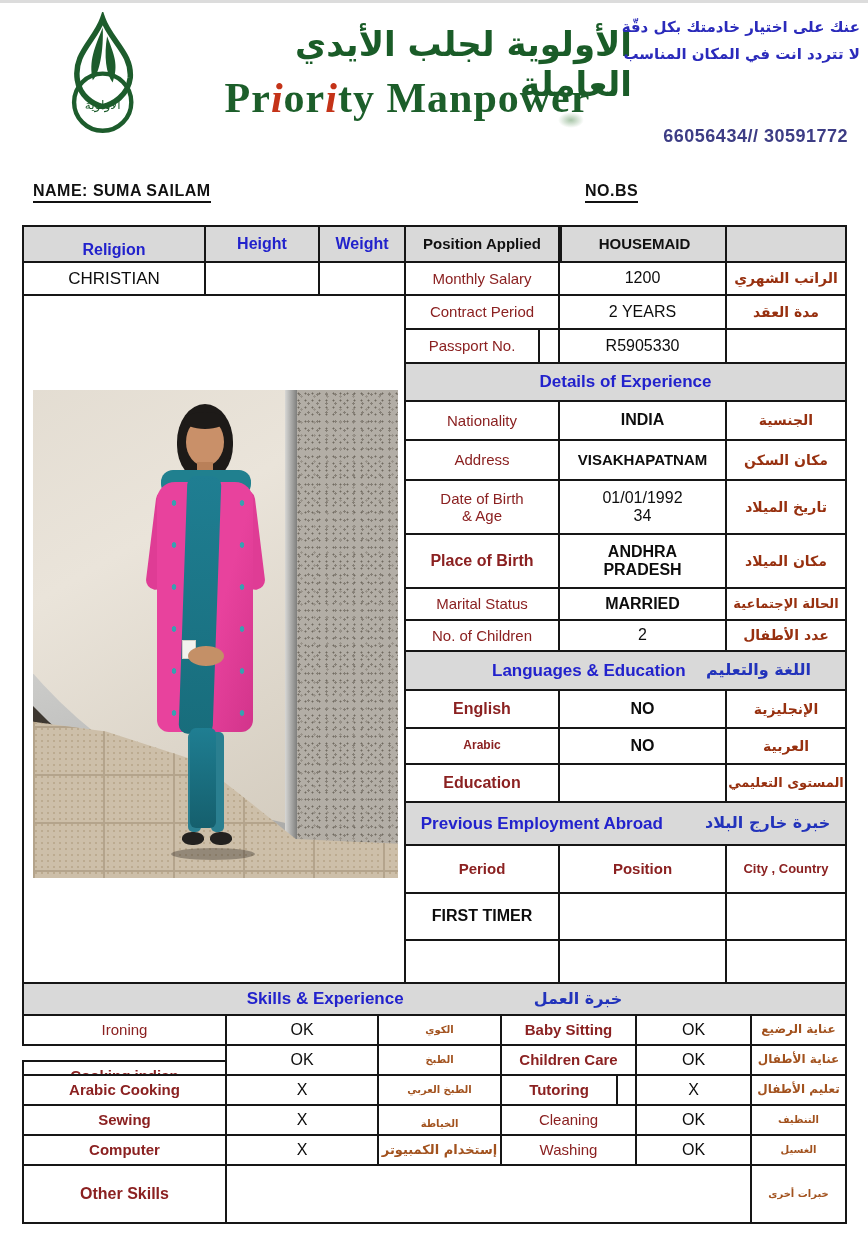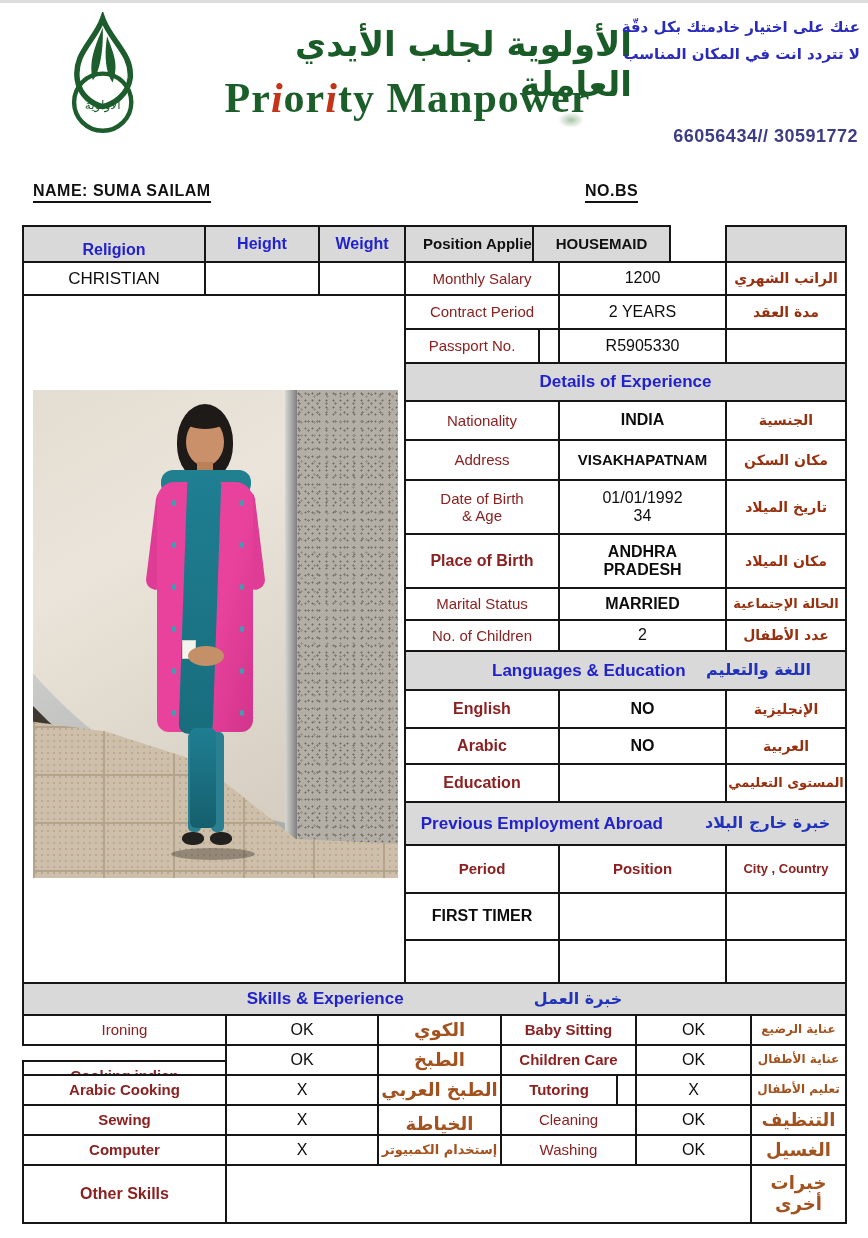--- a/index.html
+++ b/index.html
@@ -9,21 +9,21 @@
 
   
   .logo{position:absolute;left:36px;top:12px;width:140px;height:132px;}
   .arabic-title{position:absolute;left:180px;top:24px;width:452px;text-align:right;direction:rtl;
     color:#1a5c28;font-size:34px;font-weight:bold;font-family:"DejaVu Sans",sans-serif;}
   .brand{position:absolute;left:180px;top:74px;width:455px;text-align:center;color:#1c5e2a;
     font-family:"Liberation Serif","DejaVu Serif",serif;font-weight:bold;font-size:42px;letter-spacing:1px;}
   .brand .redi{color:#c43318;font-style:italic;}
   .tagline{position:absolute;right:8px;top:14px;text-align:right;direction:rtl;color:#2b2bbb;
     font-weight:bold;font-size:15px;line-height:1.8;font-family:"DejaVu Sans",sans-serif;}
-  .phone{position:absolute;right:10px;top:126px;color:#3d3d85;font-weight:bold;font-size:18px;letter-spacing:.5px;}
+  .phone{position:absolute;right:20px;top:126px;color:#3d3d85;font-weight:bold;font-size:18px;letter-spacing:.5px;}
   .smudge{position:absolute;left:558px;top:112px;width:26px;height:16px;
     background:radial-gradient(rgba(96,150,96,.55),rgba(96,150,96,0) 70%);}
 
   
   .nameline{position:absolute;top:182px;font-size:16px;font-weight:bold;color:#111;
     border-bottom:2px solid #111;padding-bottom:1px;letter-spacing:.5px;}
 
   
   .cell{position:absolute;box-sizing:border-box;border:2px solid #161616;background:#fff;
     display:flex;align-items:center;justify-content:center;text-align:center;white-space:pre-line;
@@ -31,21 +31,21 @@
   .gray{background:#d9d9d9;}
   .bluh{color:#2222cc;font-weight:bold;font-size:16px;}
   .blkh{color:#111;font-weight:bold;font-size:15px;}
   .lbl{color:#8b2121;font-weight:bold;font-size:15px;}
   .lbl.n{font-weight:normal;}
   .val{color:#0d0d0d;font-size:16px;}
   .val.b{font-weight:bold;}
   .big{font-size:17px;}
   .ar{color:#97300f;font-weight:bold;font-size:14px;direction:rtl;font-family:"DejaVu Sans",sans-serif;}
   .ar.sm{font-size:13px;}
-  .ar2{color:#a2521e;font-weight:bold;font-size:18px;direction:rtl;font-family:"DejaVu Sans",sans-serif;}
+  .ar2{color:#a2521e;font-weight:bold;font-size:10px;direction:rtl;font-family:"DejaVu Sans",sans-serif;}
   .sechdr{color:#2222cc;font-weight:bold;font-size:17px;}
   .sechdr-ar{color:#2233bb;font-weight:bold;font-size:16px;direction:rtl;font-family:"DejaVu Sans",sans-serif;}
 
   
   .photo{position:absolute;left:33px;top:390px;width:365px;height:488px;overflow:hidden;background:#4a443c;}
   .ph-granite{position:absolute;left:262px;top:0;width:103px;height:488px;background-color:#b3aea6;
     background-image:radial-gradient(#857f76 1px,transparent 1.4px),
                      radial-gradient(#99938a 1px,transparent 1.4px),
                      radial-gradient(#6f695f .8px,transparent 1.2px);
     background-size:9px 9px,13px 13px,7px 7px;}
@@ -114,21 +114,21 @@
   <div class="phone">66056434// 30591772</div>
   <div class="smudge"></div>
 
   <div class="nameline" style="left:33px;">NAME: SUMA SAILAM</div>
   <div class="nameline" style="left:585px;">NO.BS</div>
 
   <div class="cell gray bluh" style="left:22px;top:225px;width:184px;height:50px;">Religion</div>
   <div class="cell gray bluh" style="left:204px;top:225px;width:116px;height:38px;">Height</div>
   <div class="cell gray bluh" style="left:318px;top:225px;width:88px;height:38px;">Weight</div>
   <div class="cell gray blkh" style="left:404px;top:225px;width:156px;height:38px;">Position Applied</div>
-  <div class="cell gray blkh" style="left:532px;top:225px;width:139px;height:38px;">HOUSEMAID</div>
+  <div class="cell gray blkh" style="left:560px;top:225px;width:169px;height:38px;">HOUSEMAID</div>
   <div class="cell gray" style="left:725px;top:225px;width:122px;height:38px;"></div>
 
   <div class="cell val big" style="left:22px;top:261px;width:184px;height:35px;">CHRISTIAN</div>
   <div class="cell" style="left:204px;top:261px;width:116px;height:35px;"></div>
   <div class="cell" style="left:318px;top:261px;width:88px;height:35px;"></div>
   <div class="cell lbl n" style="left:404px;top:261px;width:156px;height:35px;">Monthly Salary</div>
   <div class="cell val" style="left:558px;top:261px;width:169px;height:35px;">1200</div>
   <div class="cell ar" style="left:725px;top:261px;width:122px;height:35px;">الراتب الشهري</div>
 
   <div class="cell" style="left:22px;top:294px;width:384px;height:690px;"></div>
@@ -172,21 +172,21 @@
 
   <div class="cell gray" style="left:404px;top:650px;width:443px;height:41px;justify-content:space-between;padding:0 34px 0 86px;">
     <span class="sechdr">Languages &amp; Education</span>
     <span class="sechdr-ar">اللغة والتعليم</span>
   </div>
 
   <div class="cell lbl" style="left:404px;top:689px;width:156px;height:40px;font-size:16px;">English</div>
   <div class="cell val b" style="left:558px;top:689px;width:169px;height:40px;">NO</div>
   <div class="cell ar" style="left:725px;top:689px;width:122px;height:40px;">الإنجليزية</div>
 
-  <div class="cell lbl" style="left:404px;top:727px;width:156px;height:38px;font-size:16px;">Arabic</div>
+  <div class="cell lbl" style="left:404px;top:727px;width:156px;height:38px;font-size:12px;">Arabic</div>
   <div class="cell val b" style="left:558px;top:727px;width:169px;height:38px;">NO</div>
   <div class="cell ar" style="left:725px;top:727px;width:122px;height:38px;">العربية</div>
 
   <div class="cell lbl" style="left:404px;top:763px;width:156px;height:40px;font-size:16px;">Education</div>
   <div class="cell val" style="left:558px;top:763px;width:169px;height:40px;"></div>
   <div class="cell ar sm" style="left:725px;top:763px;width:122px;height:40px;">المستوى التعليمي</div>
 
   <div class="cell gray" style="left:404px;top:801px;width:443px;height:45px;gap:42px;">
     <span class="sechdr">Previous Employment Abroad</span>
     <span class="sechdr-ar">خبرة خارج البلاد</span>

